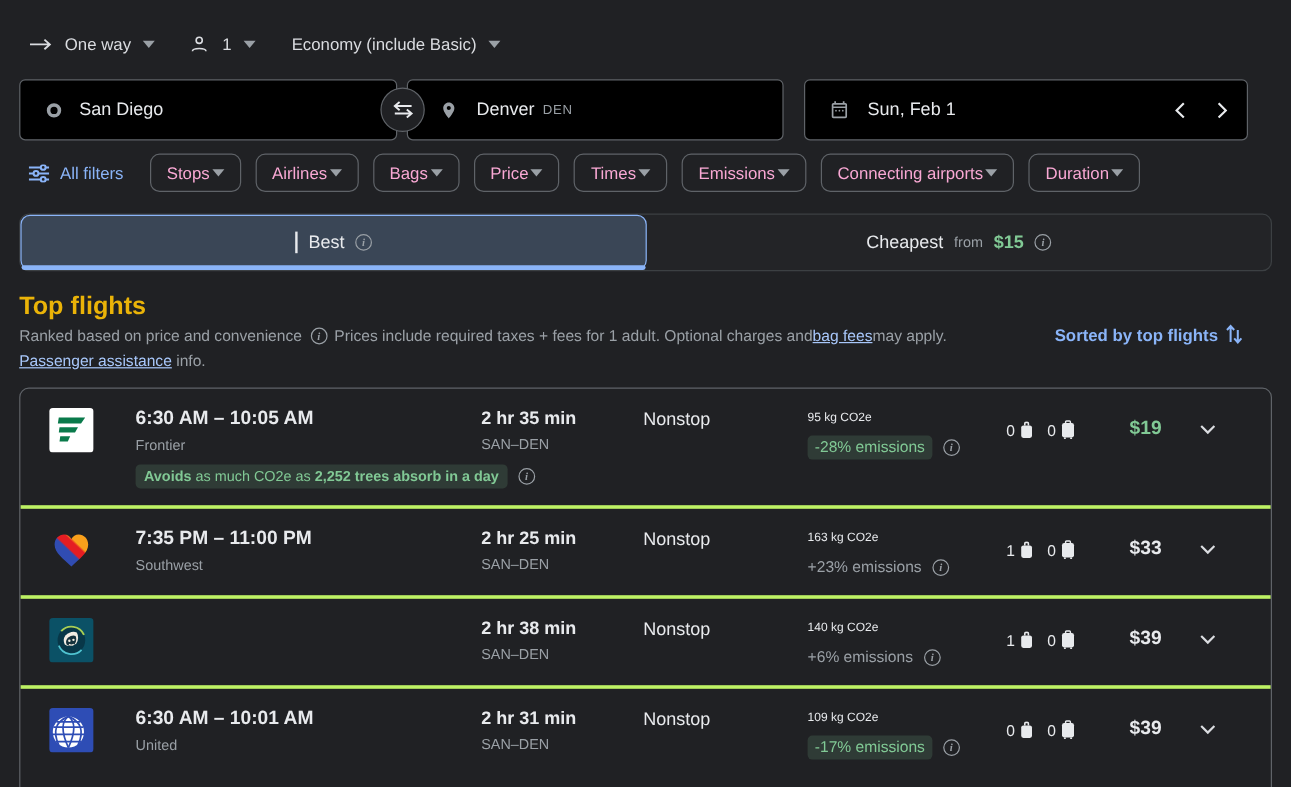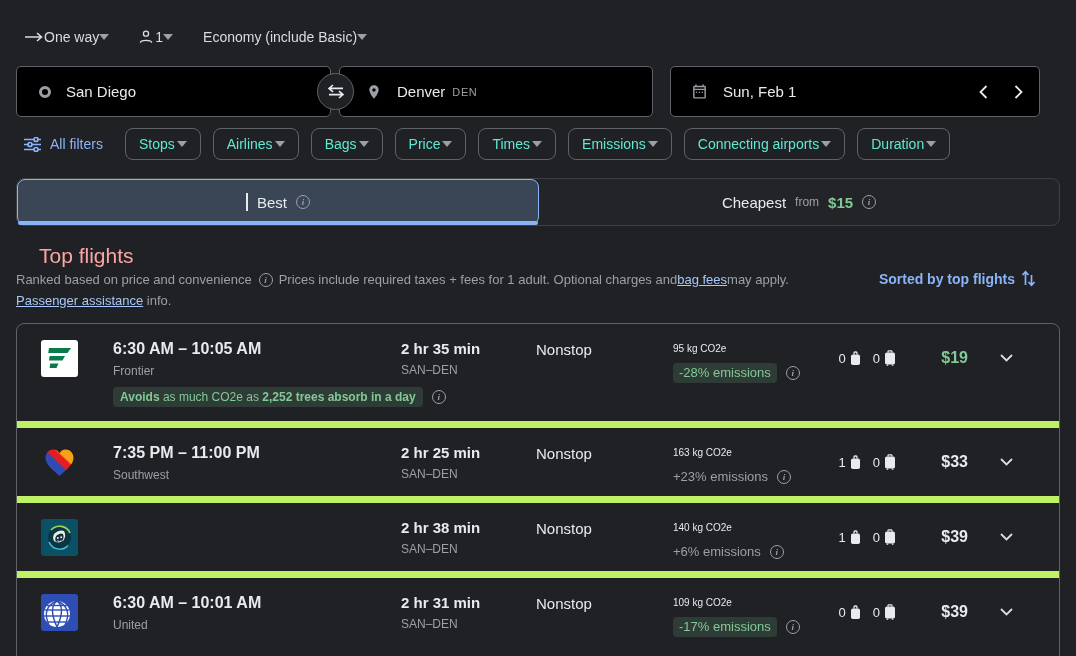--- a/index.html
+++ b/index.html
@@ -5,64 +5,64 @@
   * { margin:0; padding:0; box-sizing:border-box; }
   html,body { background:#17181a; }
   .app {
     position:relative; width:1076px; height:656px;
     background:#202124; overflow:hidden;
     font-family:"Liberation Sans", sans-serif;
     color:#e8eaed; font-size:14px;
   }
   
   .topbar { position:absolute; top:22px; left:24px; display:flex; align-items:center; height:30px; }
-  .tb-item { display:flex; align-items:center; color:#dadce0; font-size:14px; cursor:pointer; }
+  .tb-item { display:flex; align-items:center; gap:10px; color:#dadce0; font-size:14px; cursor:pointer; }
   .caret { width:0; height:0; border-left:5px solid transparent; border-right:5px solid transparent; border-top:6px solid #9aa0a6; display:inline-block; }
   
   .field { position:absolute; top:66px; height:51px; border:1px solid #5f6368; border-radius:5px; display:flex; align-items:center; background:#000000; }
   .f-origin { left:16px;  width:315px; padding-left:22px; }
   .f-dest   { left:339px; width:314px; padding-left:26px; }
   .f-date   { left:670px; width:370px; padding:0 16px 0 20px; }
   .ring-ic { width:12px; height:12px; border:3px solid #9aa0a6; border-radius:50%; flex:0 0 auto; }
   .f-text { margin-left:15px; font-size:15px; color:#e8eaed; }
   .f-code { font-size:11px; color:#9aa0a6; margin-left:7px; letter-spacing:.6px; }
   .swapbtn { position:absolute; left:317px; top:73px; width:37px; height:37px; border-radius:50%;
     border:1px solid #5f6368; background:#202124; display:flex; align-items:center; justify-content:center; z-index:3; cursor:pointer; }
   .date-nav { margin-left:auto; display:flex; align-items:center; gap:26px; }
   .nav-ch { cursor:pointer; display:flex; }
   
   .filters { position:absolute; top:128px; left:24px; display:flex; align-items:center; gap:12px; }
   .allfilters { display:flex; align-items:center; gap:9px; color:#8ab4f8; font-size:14px; font-weight:500; margin-right:10px; cursor:pointer; }
   .chip { height:32px; border:1px solid #5f6368; border-radius:8px; display:flex; align-items:center; gap:2px;
-    padding:0 13px; color:#5eead4; font-size:14px; cursor:pointer; }
+    padding:0 13px; color:#f9a8d4; font-size:14px; cursor:pointer; }
   
   .tabs { position:absolute; top:178px; left:16px; width:1044px; height:48px; border:1px solid #3c4043; border-radius:8px; background:#232427; display:flex; }
   .tab { flex:1; display:flex; align-items:center; justify-content:center; gap:9px; font-size:15px; cursor:pointer; position:relative; }
   .tab-best { background:#3a4656; border:1px solid #8ab4f8; border-radius:8px; color:#e8eaed; font-weight:500; }
   .tab-underline { position:absolute; left:0; bottom:-1px; width:100%; height:4px; background:#8ab4f8; border-radius:2px; }
   .text-cursor { width:2px; height:18px; background:#e8eaed; display:inline-block; }
   .tab-cheap { color:#e8eaed; font-weight:500; }
   .from-sm { font-size:12px; color:#9aa0a6; font-weight:400; }
   .price-green { color:#81c995; font-weight:700; }
   
   .info-dot { width:14px; height:14px; border:1px solid #9aa0a6; border-radius:50%; color:#9aa0a6;
     font-size:9px; font-family:"Liberation Serif", serif; font-style:italic; font-weight:700;
     display:inline-flex; align-items:center; justify-content:center; flex:0 0 auto; cursor:pointer; }
   
-  .res-title { position:absolute; top:244px; left:16px; font-size:21px; font-weight:400; color:#fca5a5;margin-left:23px; }
+  .res-title { position:absolute; top:244px; left:16px; font-size:21px; font-weight:700; color:#eab308; }
   .res-sub1 { position:absolute; top:272px; left:16px; font-size:13px; color:#9aa0a6; display:flex; align-items:center; }
   .res-sub2 { position:absolute; top:293px; left:16px; font-size:13px; color:#9aa0a6; }
   .lnk { color:#a8c7fa; text-decoration:underline; cursor:pointer; }
   .sortby { position:absolute; top:270px; right:40px; display:flex; align-items:center; gap:6px;
     color:#8ab4f8; font-size:14px; font-weight:700; cursor:pointer; }
   
   .card { position:absolute; top:323px; left:16px; width:1044px; height:414px;
     border:1px solid #5f6368; border-radius:8px; background:#202124; overflow:hidden; }
   .frow { position:relative; cursor:pointer; }
-  .frow + .frow { border-top:7px solid #bef264; }
+  .frow + .frow { border-top:3px solid #bef264; }
   .logo { position:absolute; left:24px; top:16px; width:37px; height:37px; }
   .colmain { position:absolute; left:96px; top:14px; }
   .time { font-size:16px; font-weight:600; color:#e8eaed; line-height:22px; }
   .airline { font-size:12px; color:#9aa0a6; line-height:18px; margin-top:2px; }
   .ecoline { margin-top:7px; display:flex; align-items:center; gap:9px; }
   .ecobadge { background:rgba(129,201,149,.16); color:#81c995; font-size:12px; line-height:20px;
     padding:0 7px; border-radius:4px; white-space:nowrap; }
   .ecobadge b { font-weight:700; }
   .coldur { position:absolute; left:384px; top:14px; }
   .dur { font-size:15px; font-weight:600; color:#e8eaed; line-height:21px; }

